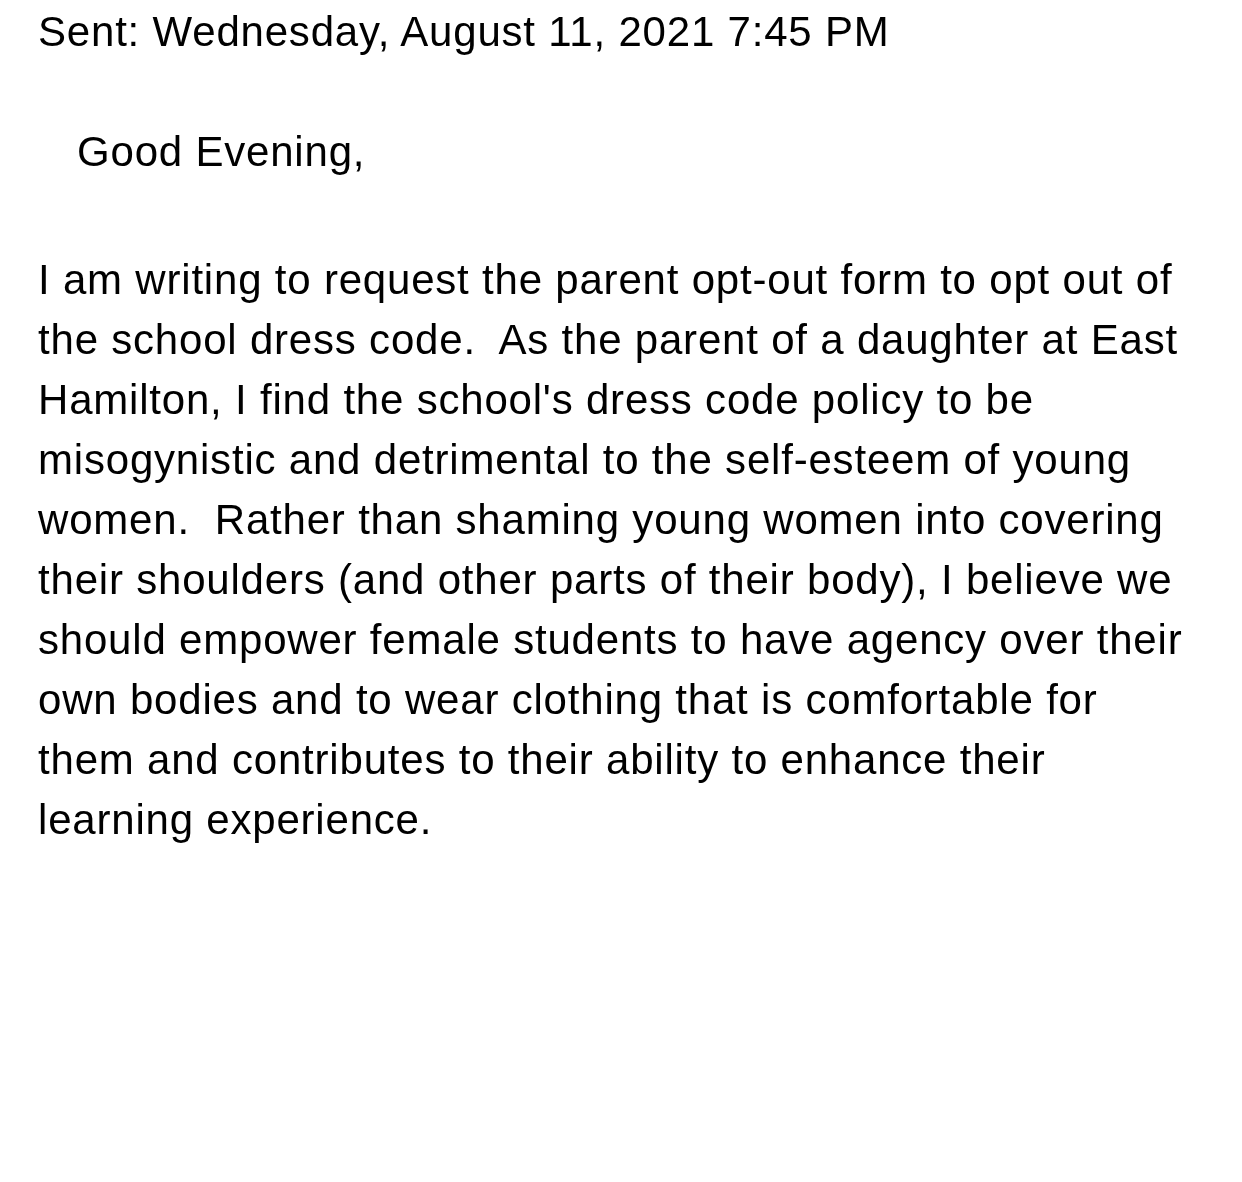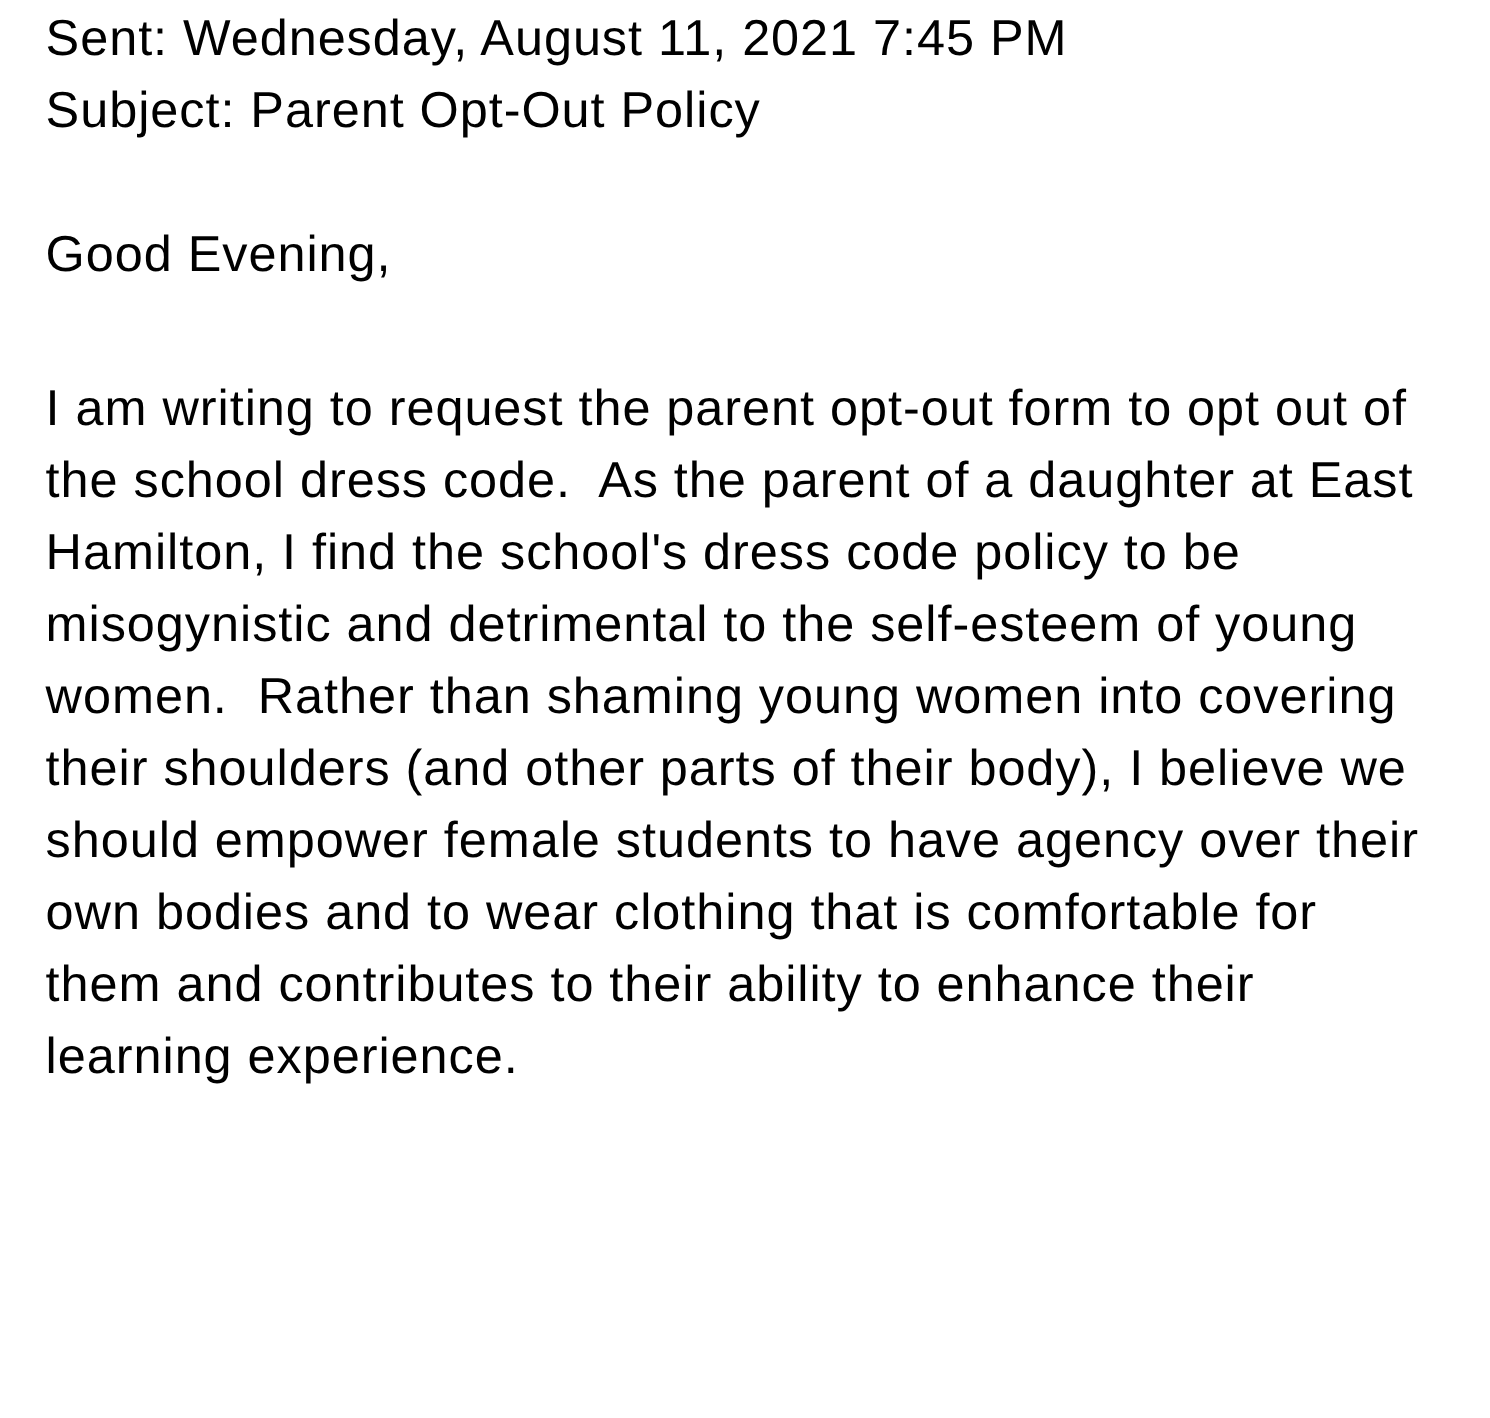--- a/index.html
+++ b/index.html
@@ -20,28 +20,28 @@
     line-height: 60px;
     letter-spacing: 0.8px;
   }
   .line, .para {
     max-width: 1150px;
     white-space: pre-wrap;       
     word-break: normal;
   }
   .greeting {
     margin-top: 60px;            
+    margin-left: 39px;
   }
   .para {
     margin-top: 68px;            
   }
 </style>
 </head>
 <body>
 
 <div class="email">
   <div class="line">Sent: Wednesday, August 11, 2021 7:45 PM</div>
-  <div class="line">Subject: Parent Opt-Out Policy</div>
 
   <div class="line greeting">Good Evening,</div>
 
   <div class="para">I am writing to request the parent opt-out form to opt out of the school dress code.  As the parent of a daughter at East Hamilton, I find the school's dress code policy to be misogynistic and detrimental to the self-esteem of young women.  Rather than shaming young women into covering their shoulders (and other parts of their body), I believe we should empower female students to have agency over their own bodies and to wear clothing that is comfortable for them and contributes to their ability to enhance their learning experience.</div>
 </div>
 
 </body></html>

